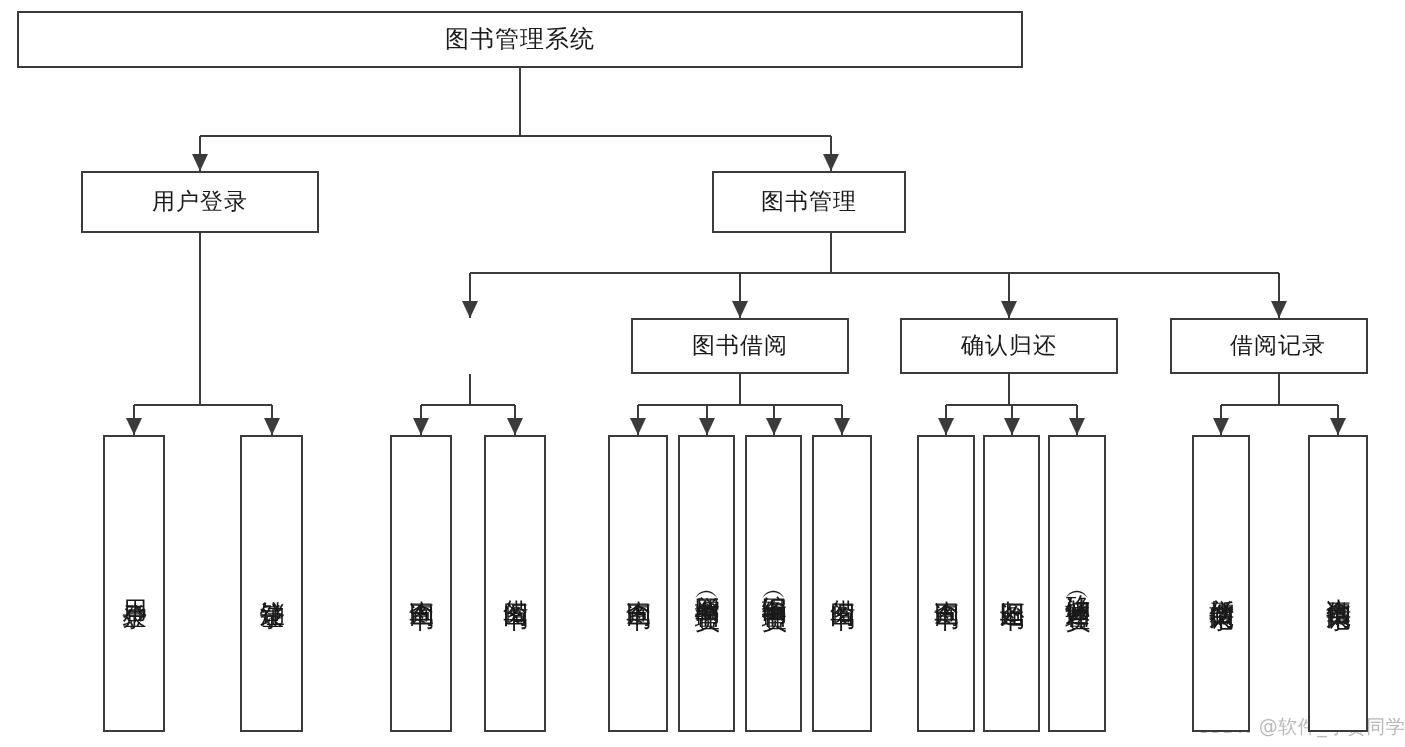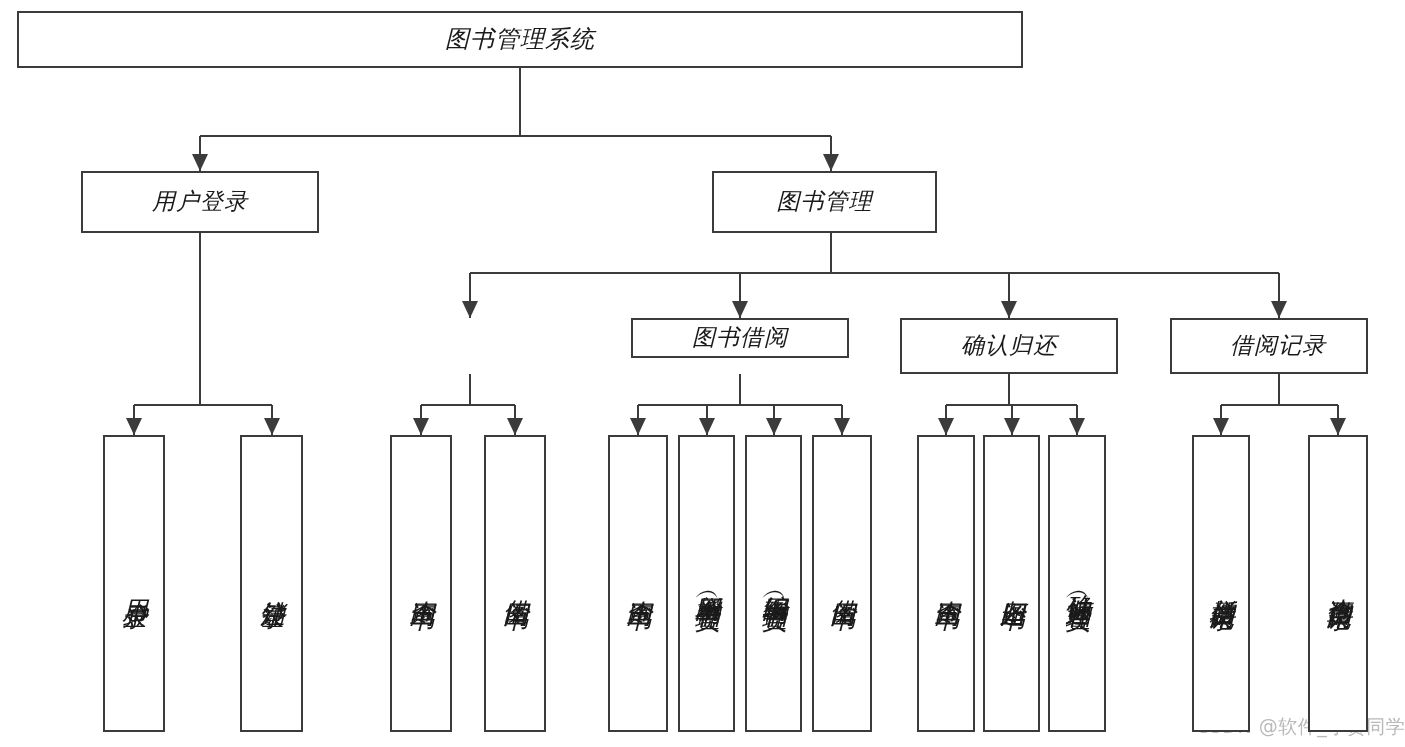--- a/index.html
+++ b/index.html
@@ -27,21 +27,20 @@
     display: flex;
     align-items: center;
     justify-content: center;
     color: #1a1a1a;
   }
   .node .label {
     display: block;
     text-align: center;
     line-height: 1.18;
     white-space: nowrap;
-    font-style: italic;
   }
   
   .node.h .label {
     font-size: 23px;
     letter-spacing: 1px;
   }
   .node.root .label {
     font-size: 24px;
   }
   
@@ -89,24 +88,24 @@
 
 <div id="canvas">
 
   <div id="watermark" style="left: 1196px; top: 714px;">CSDN @软件_小贺同学</div>
 <div class="node h root" style="left: 17px; top: 11px; width: 1006px; height: 57px;">
       <span class="label">图书管理系统</span>
     </div>
     <div class="node h" style="left: 81px; top: 171px; width: 238px; height: 62px;">
       <span class="label">用户登录</span>
     </div>
-    <div class="node h" style="left: 712px; top: 171px; width: 225px; height: 62px;">
+    <div class="node h" style="left: 712px; top: 171px; width: 194px; height: 62px;">
       <span class="label">图书管理</span>
     </div>
-    <div class="node h" style="left: 631px; top: 318px; width: 218px; height: 40px;">
+    <div class="node h" style="left: 631px; top: 318px; width: 218px; height: 56px;">
       <span class="label">图书借阅</span>
     </div>
     <div class="node h" style="left: 900px; top: 318px; width: 218px; height: 56px;">
       <span class="label">确认归还</span>
     </div>
     <div class="node h" style="left: 1170px; top: 318px; width: 198px; height: 56px; padding-left: 18px;">
       <span class="label">借阅记录</span>
     </div>
     <div class="node v" style="left: 103px; top: 435px; width: 62px; height: 297px;">
       <span class="label">用户登录</span>

